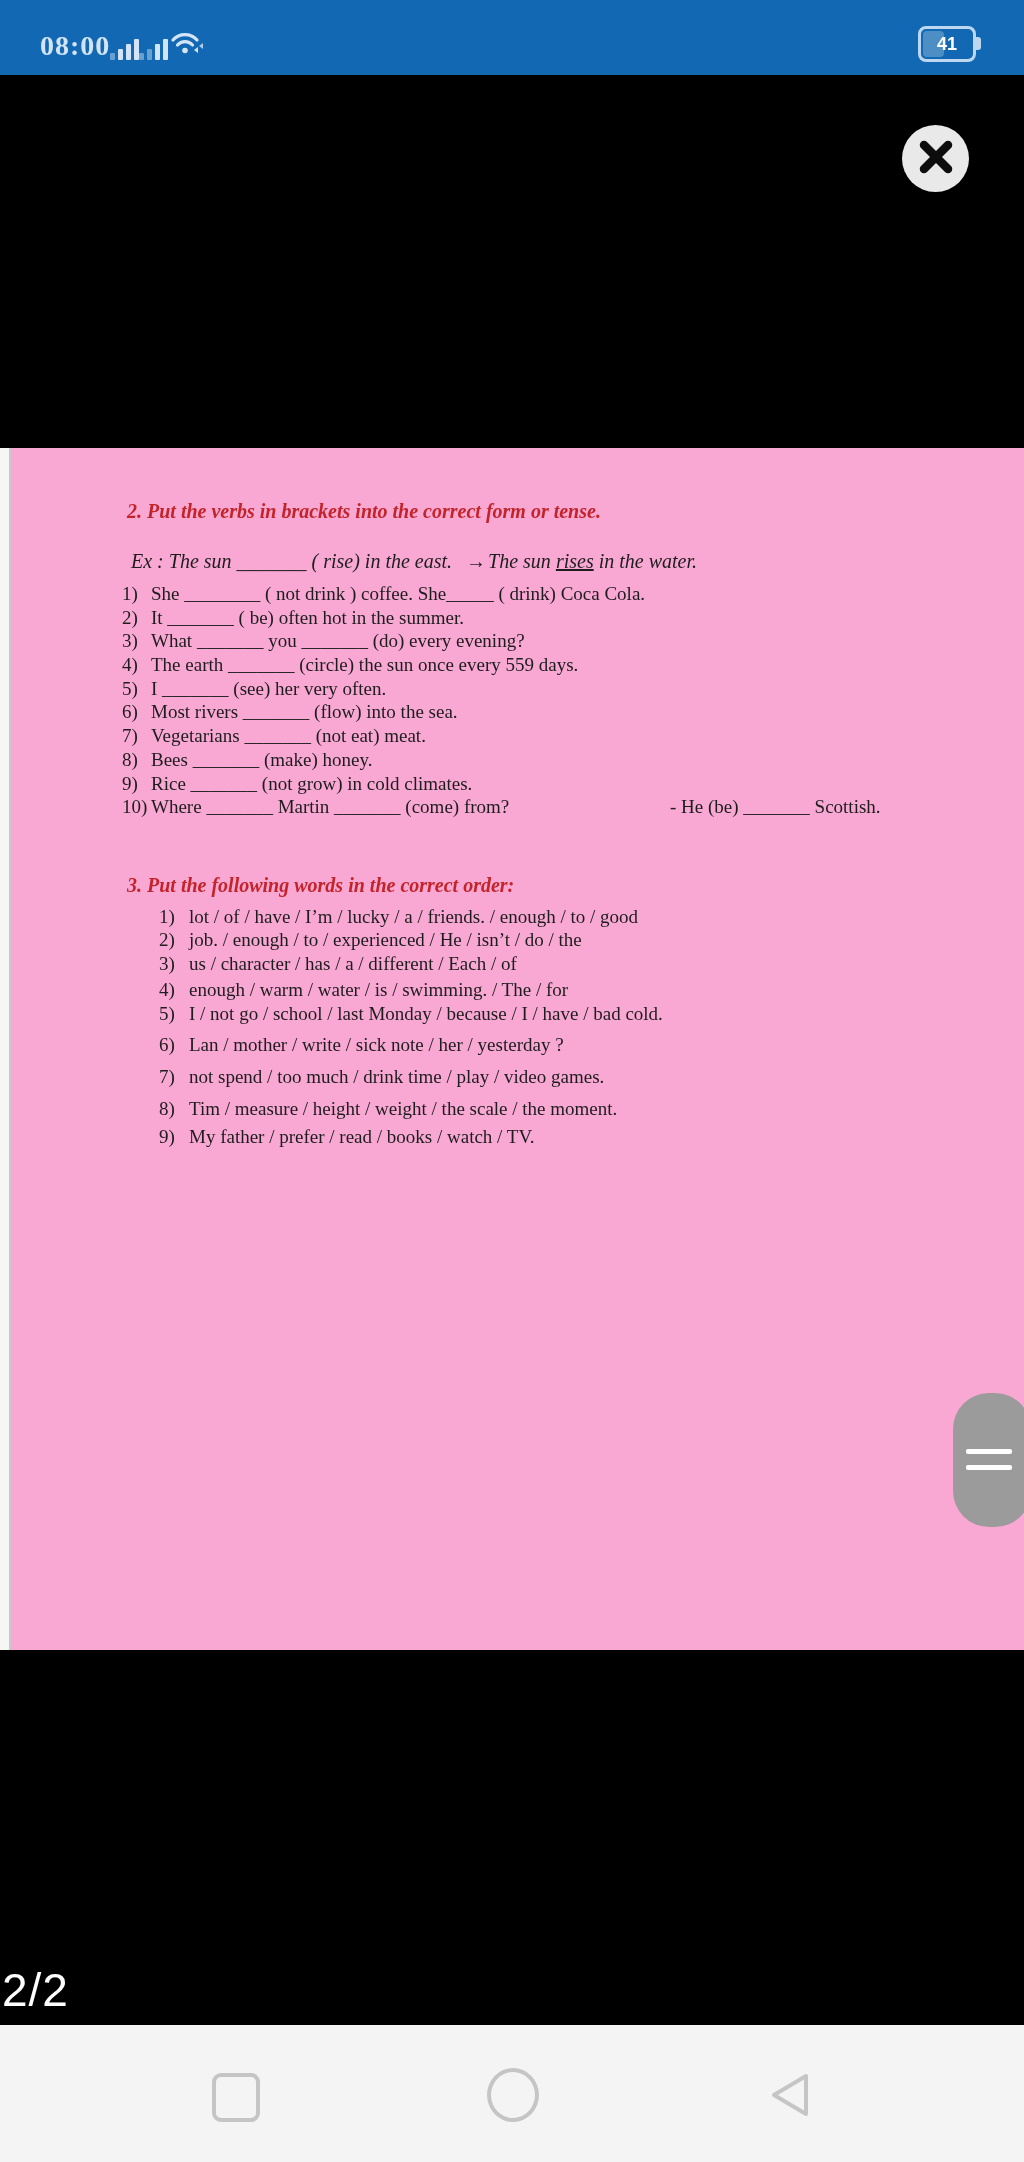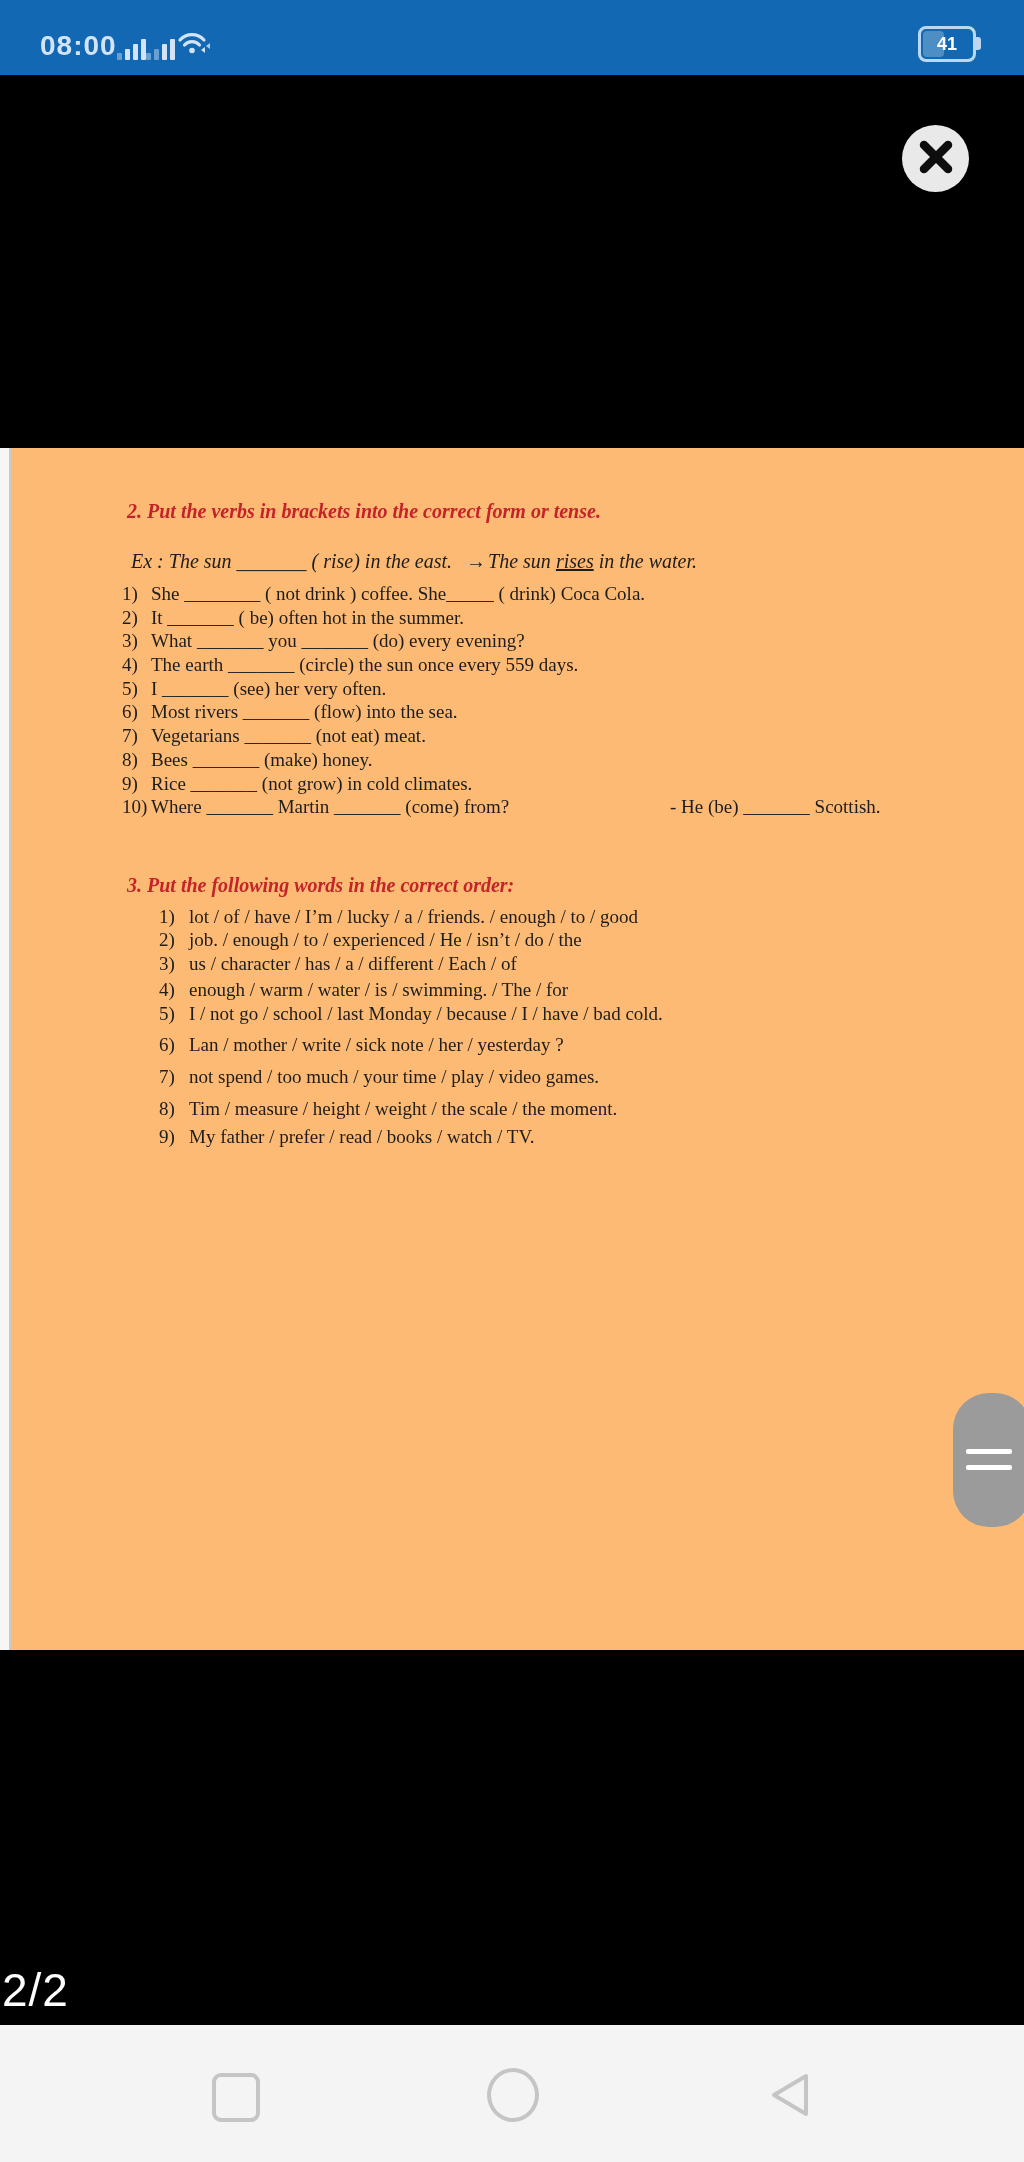--- a/index.html
+++ b/index.html
@@ -1,38 +1,38 @@
 <!DOCTYPE html>
 <html><head>
 <meta charset="utf-8">
 <style>
   html,body{margin:0;padding:0;background:#000;}
   .screen{position:relative;width:1024px;height:2162px;overflow:hidden;background:#000;font-family:"Liberation Sans",sans-serif;}
 
   
   .status-bar{position:absolute;left:0;top:0;width:1024px;height:75px;background:#1268b2;display:flex;align-items:center;}
-  .status-left{display:flex;align-items:flex-end;margin-left:40px;margin-top:14px;}
+  .status-left{display:flex;align-items:flex-end;margin-left:40px;margin-top:14px;font-family:Liberation Serif, serif;}
   .status-time{color:#d3e4f6;font-size:28px;font-weight:700;letter-spacing:1px;line-height:1;}
   .sig{display:flex;align-items:flex-end;gap:3px;height:22px;}
   .sig i{display:block;width:5px;background:#d3e4f6;border-radius:1px;}
   .sig i.dim{opacity:.45;}
   .sig .b1{height:7px;}.sig .b2{height:11px;}.sig .b3{height:16px;}.sig .b4{height:21px;}
   .wifi{margin-left:2px;}
   .status-right{margin-left:auto;margin-right:48px;margin-top:12px;display:flex;align-items:center;}
   .battery{position:relative;width:52px;height:30px;border:3px solid rgba(220,235,250,.85);border-radius:8px;display:flex;align-items:center;justify-content:center;}
   .battery .fill{position:absolute;left:2px;top:2px;bottom:2px;width:40%;background:rgba(255,255,255,.25);border-radius:4px;}
   .battery .lvl{position:relative;color:#fff;font-size:18px;font-weight:700;line-height:1;}
   .battery .nub{position:absolute;right:-8px;top:8px;width:5px;height:13px;background:rgba(220,235,250,.85);border-radius:0 3px 3px 0;}
 
   
   .top-black{position:absolute;left:0;top:75px;width:1024px;height:373px;background:#000;}
   .close-btn{position:absolute;left:902px;top:50px;width:67px;height:67px;border-radius:50%;background:#e9e9e9;display:flex;align-items:center;justify-content:center;cursor:pointer;}
 
   
-  .page{position:absolute;left:0;top:448px;width:1024px;height:1202px;background:#fdba74;}
+  .page{position:absolute;left:0;top:448px;width:1024px;height:1202px;background:#f9a8d4;}
   .page-left-strip{position:absolute;left:0;top:0;width:9px;height:100%;background:#f6f6f5;border-right:2px solid #c9c9c9;}
   .doc{position:absolute;left:0;top:0;width:100%;height:100%;color:#1d1d1d;font-family:"Liberation Serif",serif;}
   .h-red{position:absolute;color:#c3242a;font-weight:700;font-style:italic;font-size:20px;white-space:nowrap;}
   .h2{left:127px;top:52px;}
   .h3{left:127px;top:426px;}
   .ex-line{position:absolute;left:131px;top:102px;font-style:italic;font-size:20px;white-space:nowrap;}
   .ex-line .arrow{font-style:normal;font-weight:700;margin:0 2px 0 14px;}
   .ex-line .u{text-decoration:underline;}
   .list2{position:absolute;left:122px;top:134px;font-size:19px;}
   .list2 .row{display:flex;height:23.7px;line-height:23.7px;white-space:nowrap;position:relative;}
@@ -185,21 +185,21 @@
         <div class="item3" style="top:555px;">
             <span class="num">5)</span>
             <span>I / not go / school / last Monday / because / I / have / bad cold.</span>
           </div>
         <div class="item3" style="top:586px;">
             <span class="num">6)</span>
             <span>Lan / mother / write / sick note / her / yesterday ?</span>
           </div>
         <div class="item3" style="top:618px;">
             <span class="num">7)</span>
-            <span>not spend / too much / your time / play / video games.</span>
+            <span>not spend / too much / drink time / play / video games.</span>
           </div>
         <div class="item3" style="top:650px;">
             <span class="num">8)</span>
             <span>Tim / measure / height / weight / the scale / the moment.</span>
           </div>
         <div class="item3" style="top:678px;">
             <span class="num">9)</span>
             <span>My father / prefer / read / books / watch / TV.</span>
           </div>
       </div>

